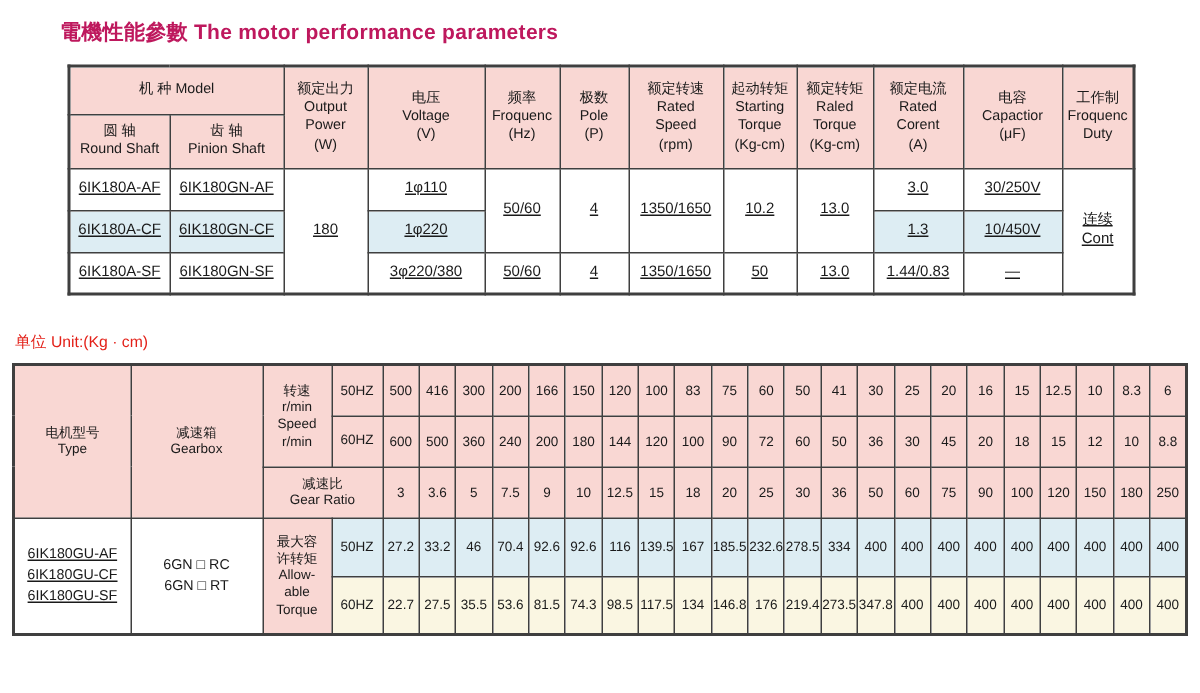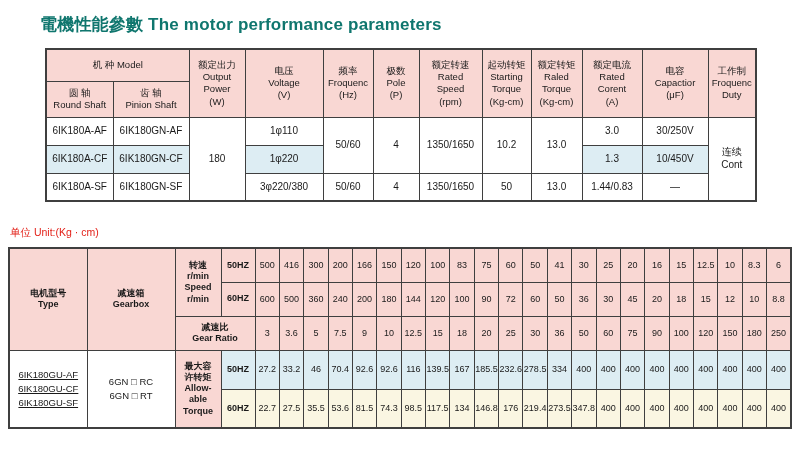--- a/index.html
+++ b/index.html
@@ -2,48 +2,48 @@
 <html><head>
 <meta charset="utf-8">
 <style>
   html,body{margin:0;padding:0;}
   body{
     width:800px;height:462px;background:#ffffff;
     font-family:"Liberation Sans","DejaVu Sans",sans-serif;
     color:#1a1a1a;overflow:hidden;
   }
   .sec-title{
-    color:#0f766e;font-weight:bold;font-size:17px;letter-spacing:0.2px;
+    color:#be185d;font-weight:bold;font-size:14px;letter-spacing:0.2px;
   }
   .title1{margin:13px 0 0 40px;}
   .sec2-head{
     display:flex;justify-content:space-between;align-items:flex-end;
     margin:24px 10px 0 10px;
   }
   .unit-note{color:#e32119;font-size:10.5px;font-weight:normal;}
   table{border-collapse:collapse;table-layout:fixed;}
   th,td{
     border:1px solid #3f3f3f;text-align:center;vertical-align:middle;
     white-space:pre-line;padding:1px 0;font-weight:normal;overflow:hidden;
   }
   .pink{background:#f9d7d3;}
   .blue{background:#ddedf3;}
   .cream{background:#faf6e2;}
 
   
   .t1{margin:12px 0 0 45px;width:710px;border:2px solid #3f3f3f;}
   .t1 th{font-size:9.5px;line-height:1.3;}
-  .t1 td{font-size:10px;line-height:1.25;}
+  .t1 td{font-size:10px;line-height:1.25;text-decoration:underline;}
   .t1 .hrow1{height:32px;padding-left:14px;}
   .t1 .hrow2{height:36px;}
   .t1 .drow{height:28px;}
 
   
   .t2{margin:7px 0 0 8px;width:784px;border:2px solid #3f3f3f;}
-  .t2 th{font-size:9px;line-height:1.25;font-weight:bold;}
+  .t2 th{font-size:9px;line-height:1.25;}
   .t2 td{font-size:9px;line-height:1.2;padding:0;}
   .t2 .hrow{height:34px;}
   .t2 .drow{height:39px;}
   .t2 .models{font-size:9.5px;line-height:1.45;text-decoration:underline;}
   .t2 .gbx{font-size:9.5px;line-height:1.5;}
 </style>
 </head>
 <body>
 
 <div class="sec-title title1">電機性能參數 The motor performance parameters</div>

